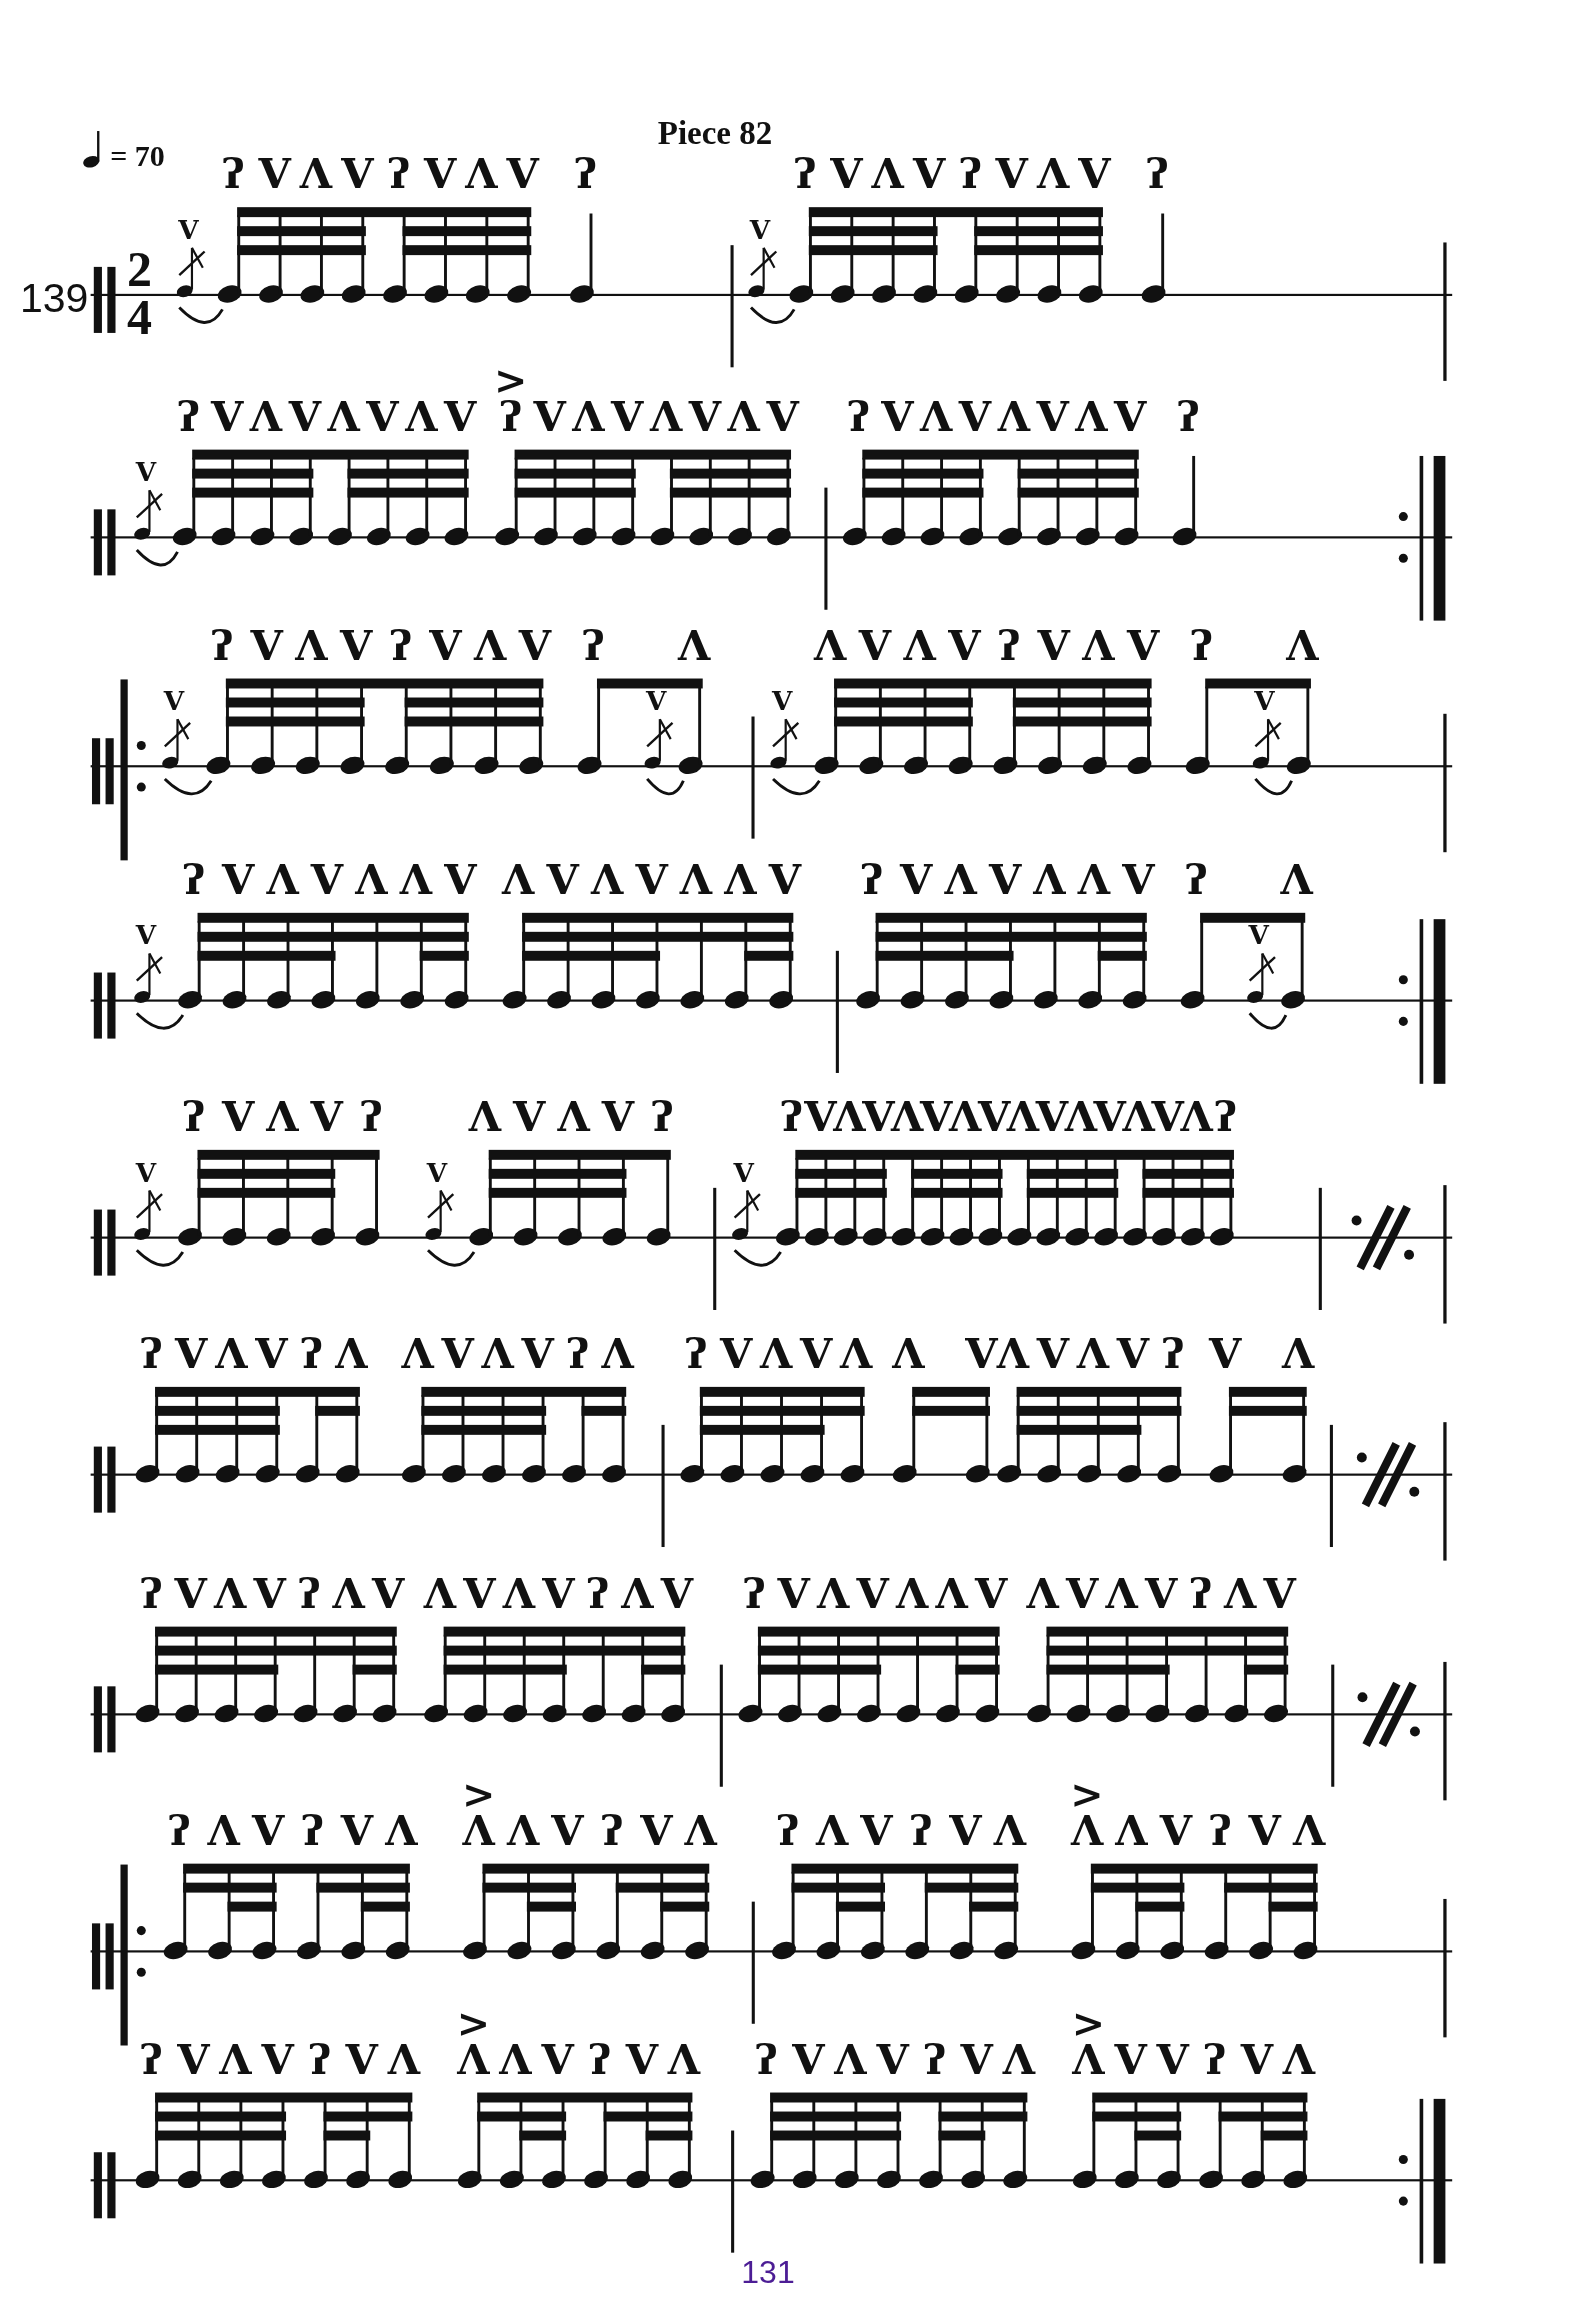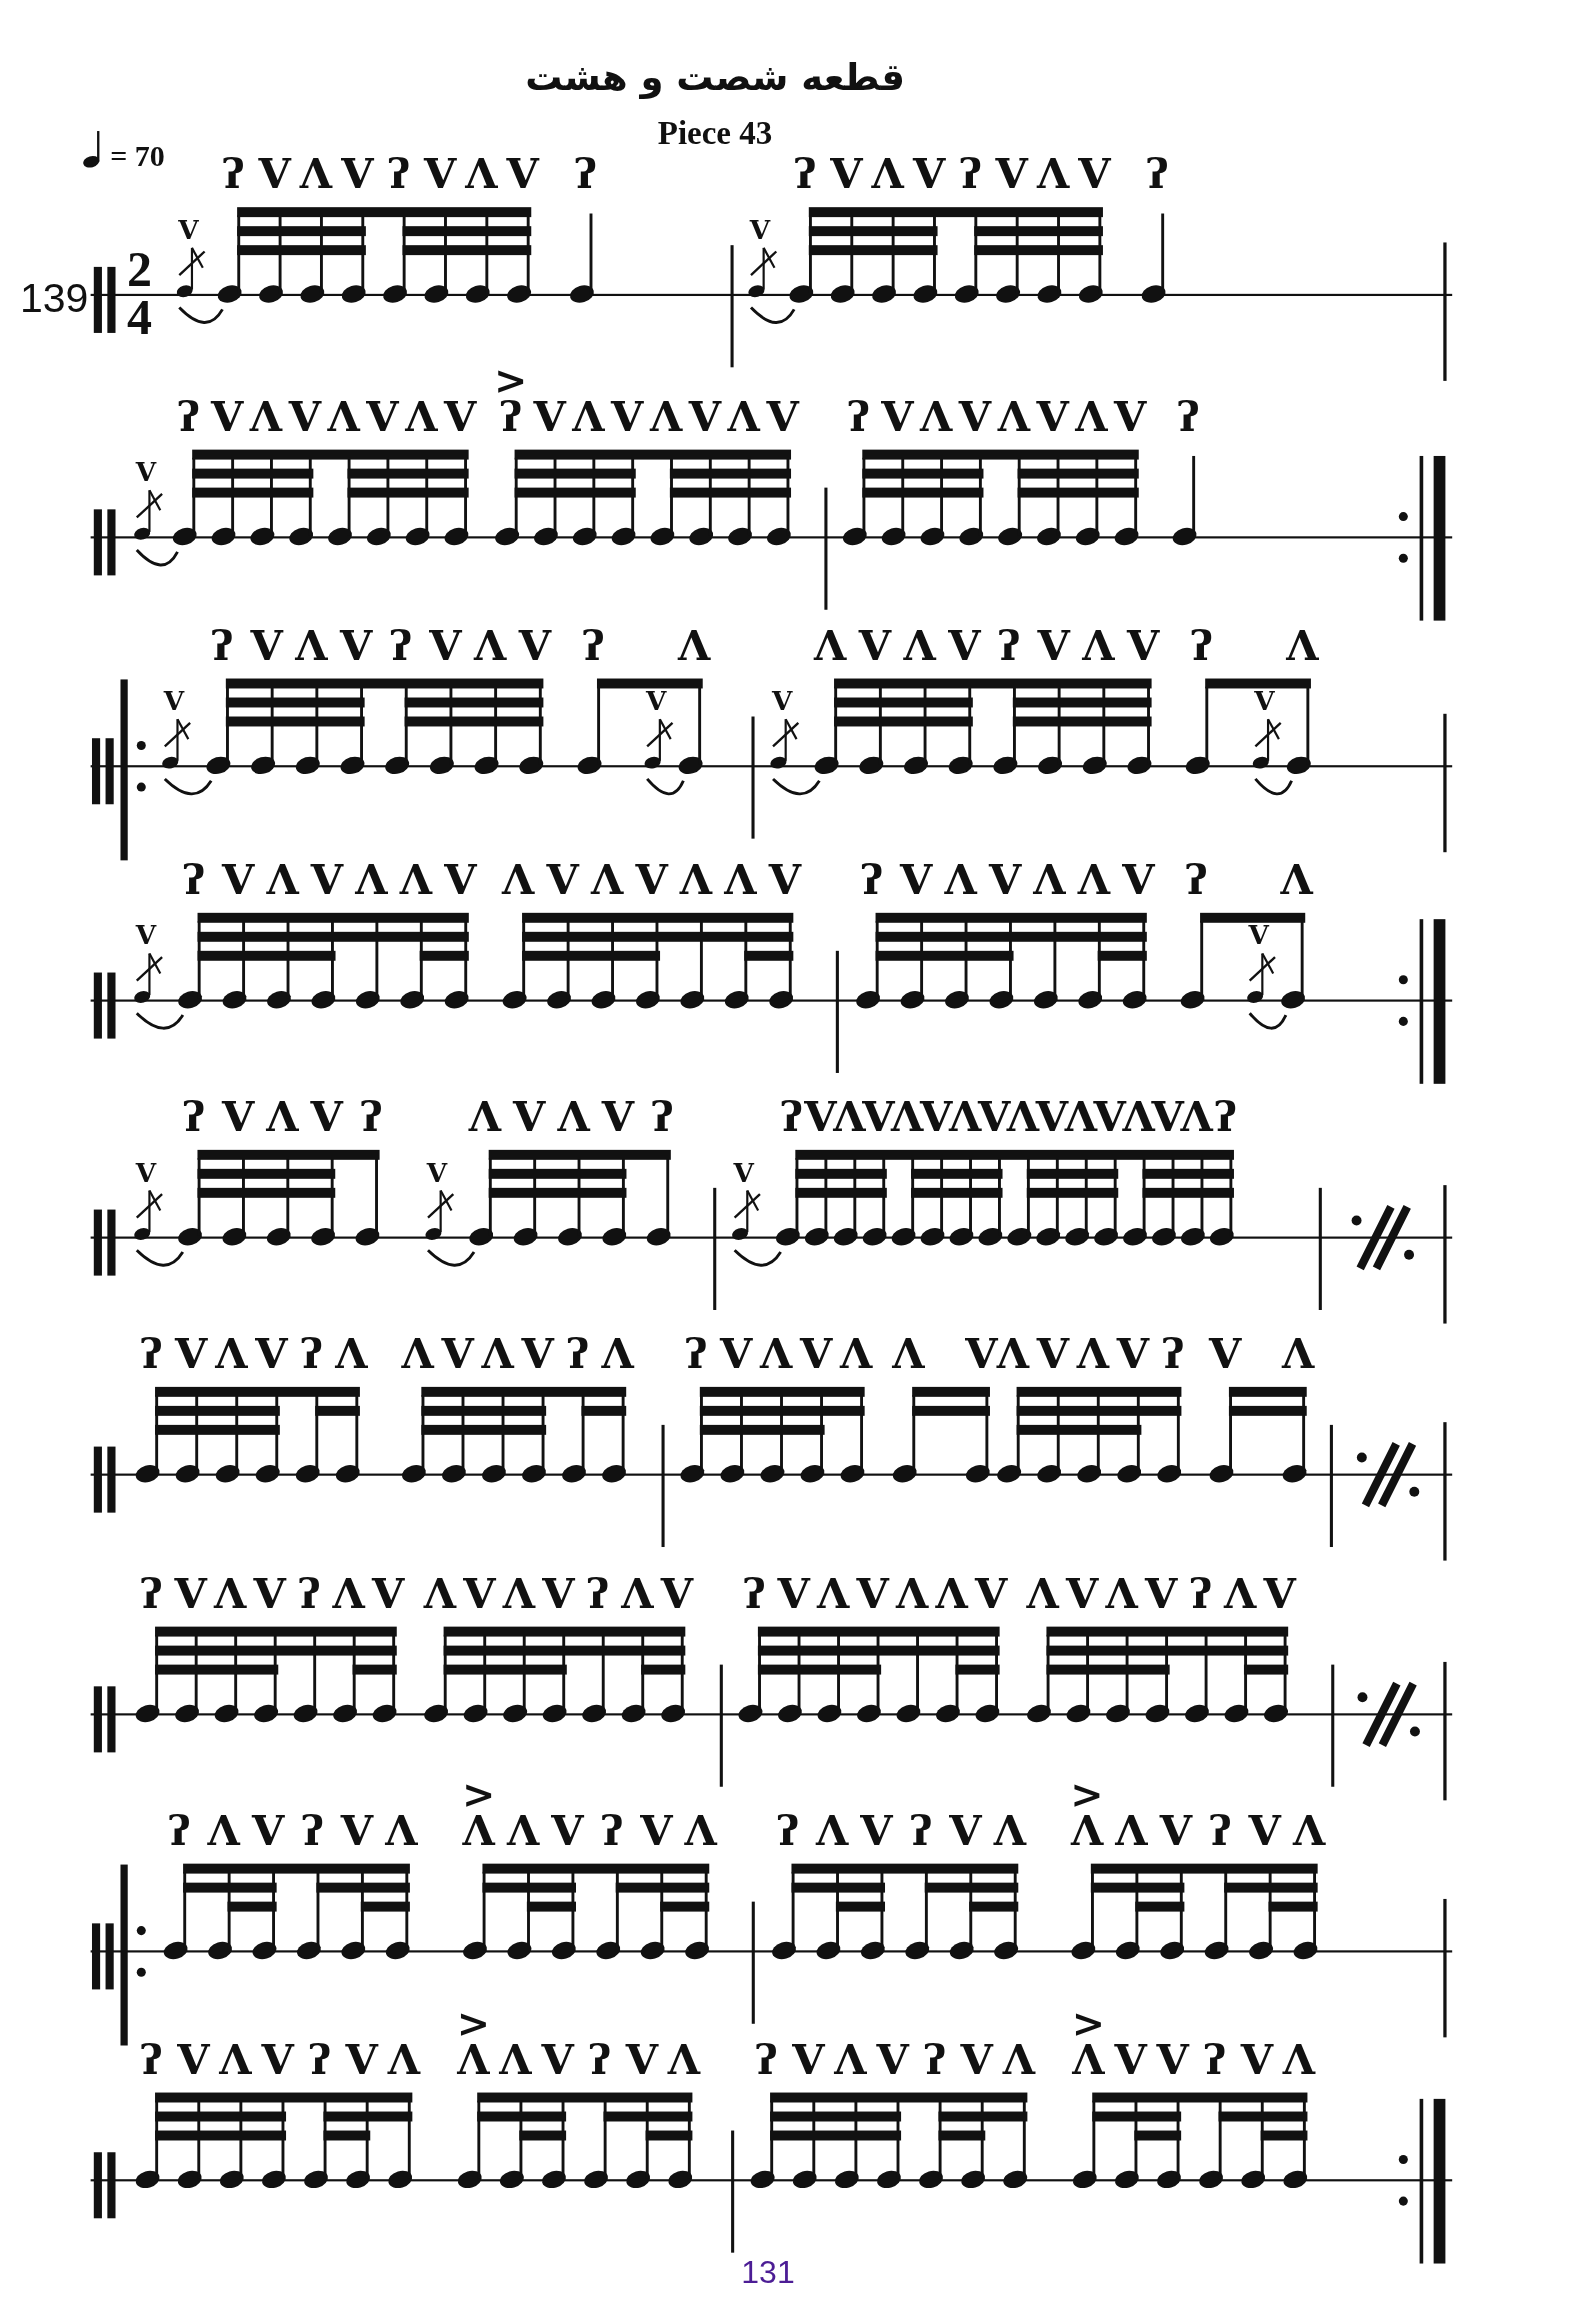--- a/index.html
+++ b/index.html
@@ -21,22 +21,21 @@
                font-family:"Liberation Sans", sans-serif;font-size:32px;color:#4c1d95;}
   svg text.sym{font-family:"DejaVu Serif","DejaVu Sans",serif;font-weight:bold;font-size:46px;fill:#111;}
   svg text.gsym{font-family:"DejaVu Serif","DejaVu Sans",serif;font-weight:bold;font-size:29px;fill:#111;}
   svg text.acc{font-family:"DejaVu Serif","DejaVu Sans",serif;font-weight:bold;font-size:44px;fill:#111;}
 </style>
 </head>
 <body>
 
 <div class="page">
 
-  <div class="abs title-fa">قطعه شصت و هشت</div>
-  <div class="abs title-en">Piece 43</div>
+  <div class="abs title-en">Piece 82</div>
 
   <div class="abs tempo">
     <span>
       <svg width="20" height="47" viewBox="0 0 22 52">
         <ellipse cx="9" cy="44" rx="9" ry="6.2" transform="rotate(-16 9 44)" fill="#111"></ellipse>
         <rect x="15.5" y="10" width="2.6" height="34" fill="#111"></rect>
       </svg>
     </span>
     <span class="tempo-text">= 70</span>
   </div>

